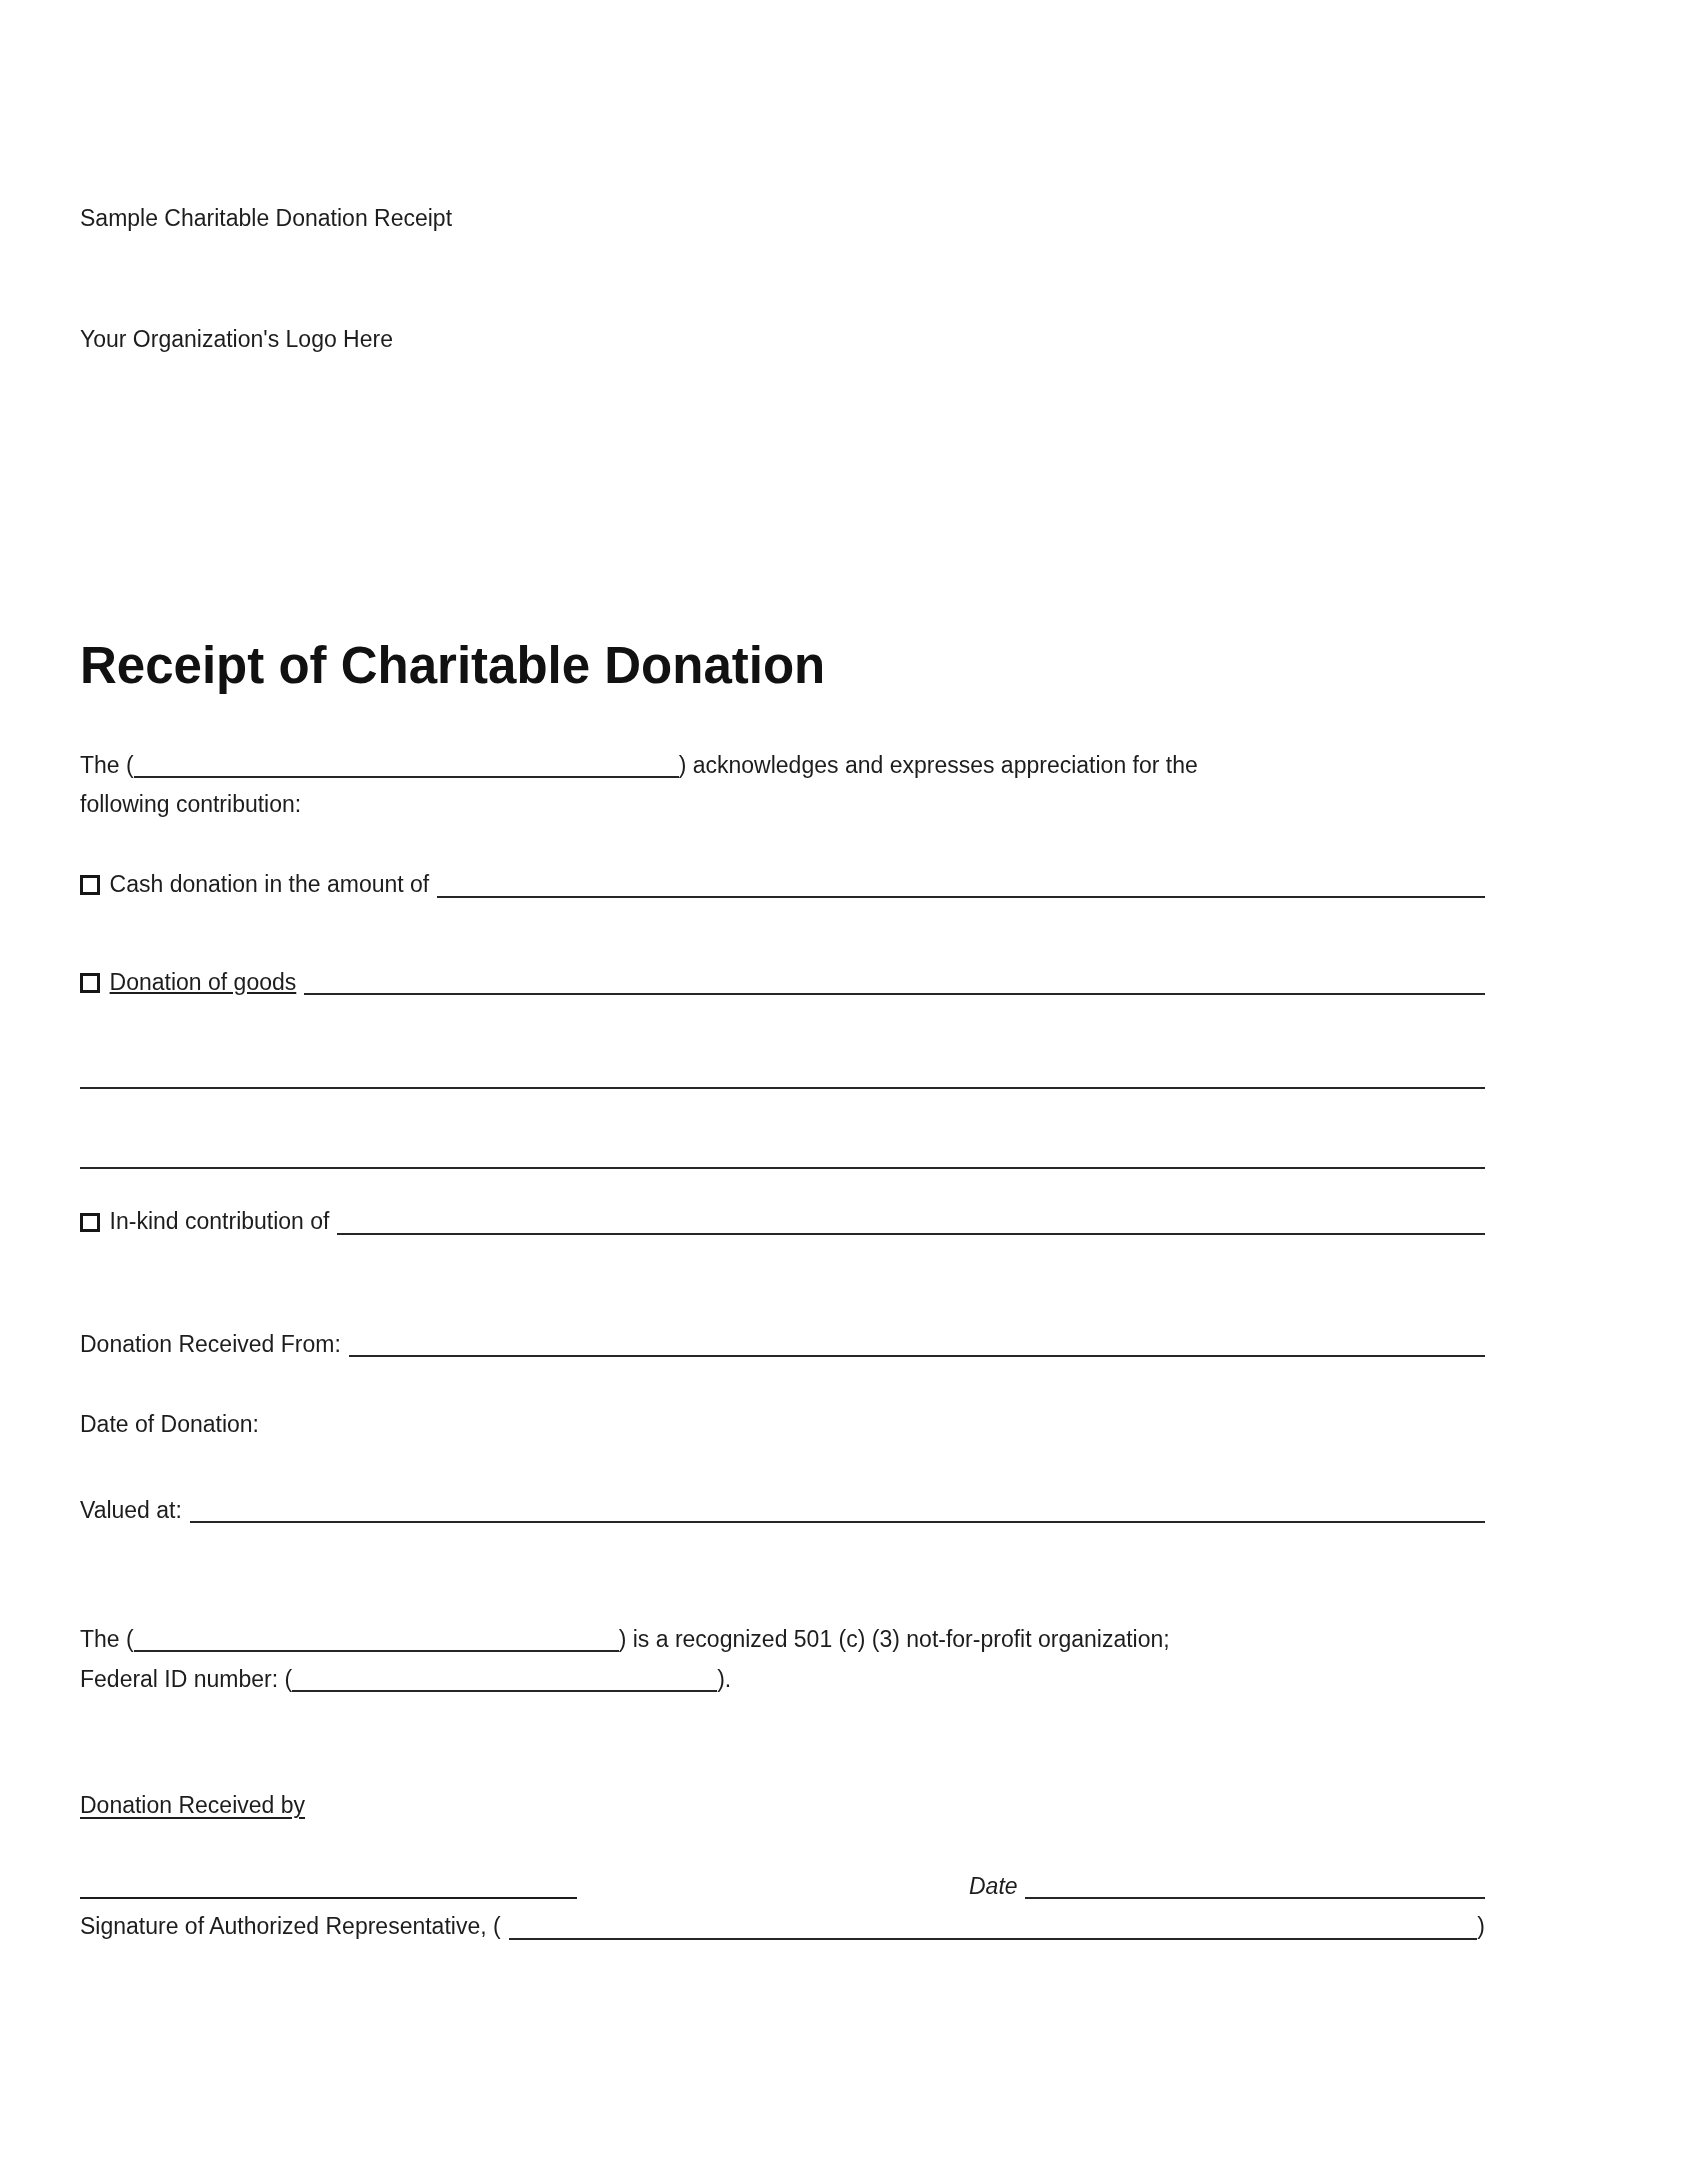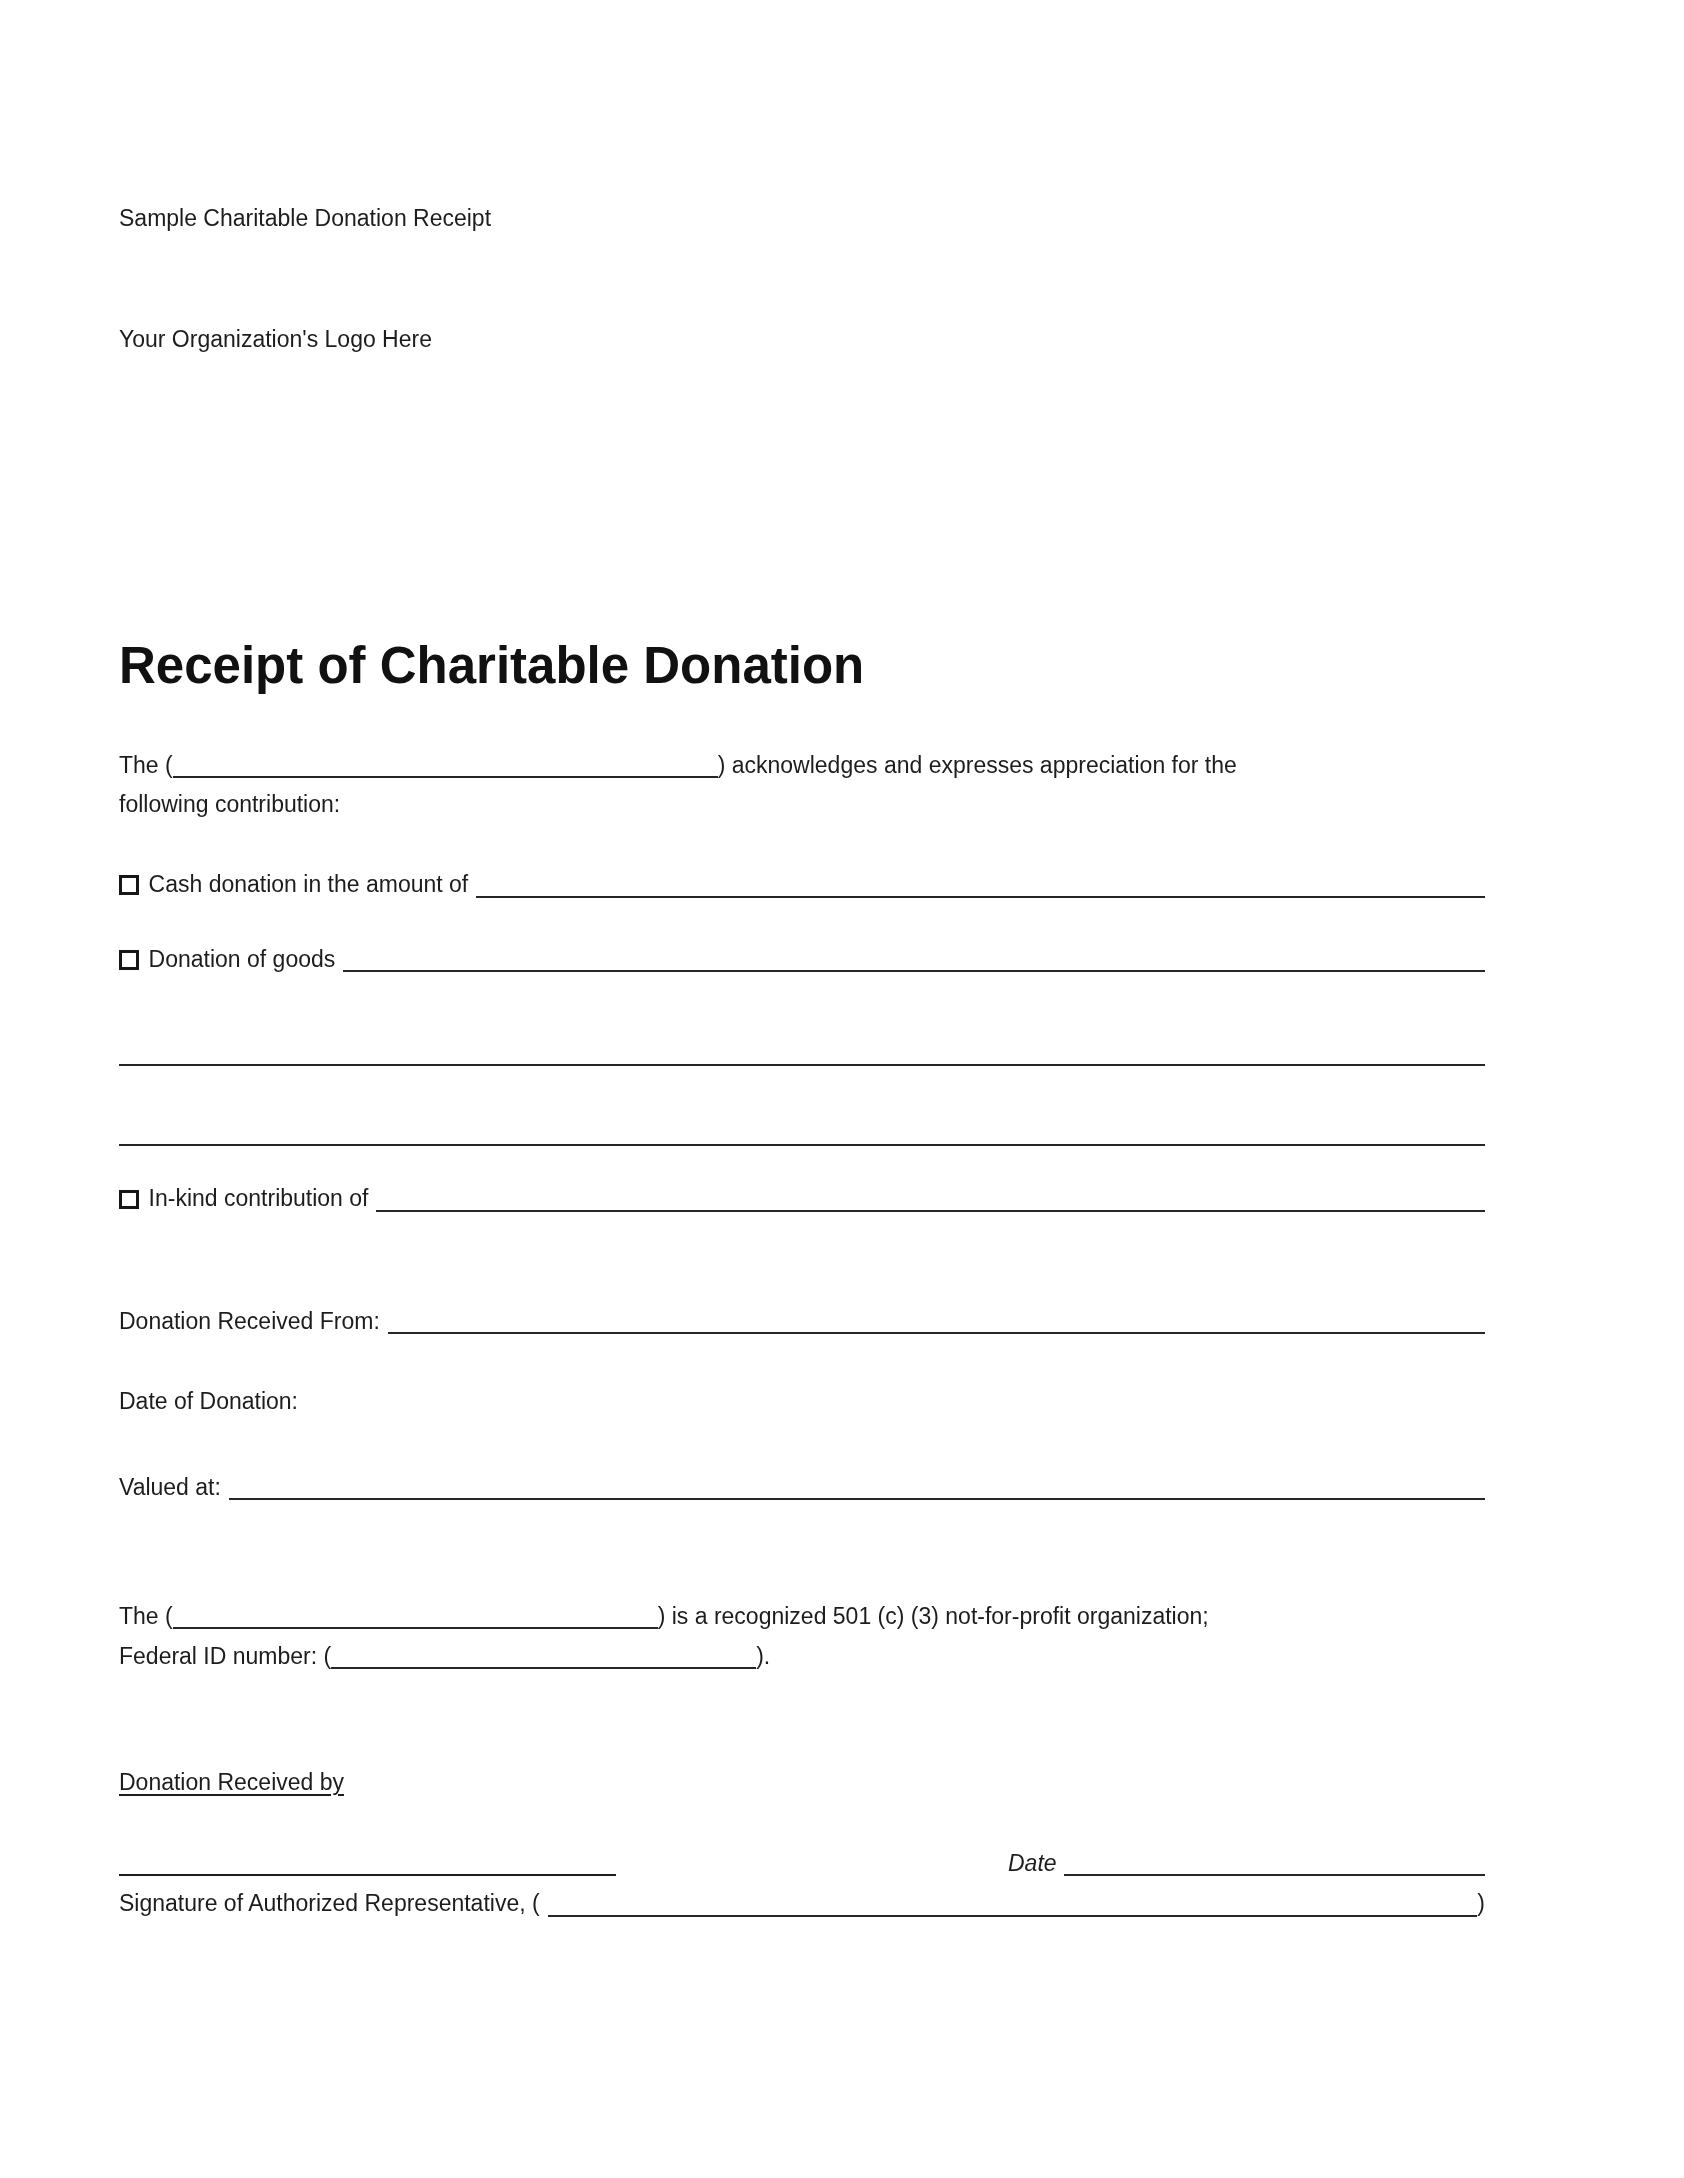--- a/index.html
+++ b/index.html
@@ -6,21 +6,21 @@
   html, body { background: #ffffff; }
   .page {
     position: relative;
     width: 1684px;
     height: 2179px;
     background: #ffffff;
     font-family: "Liberation Sans", "DejaVu Sans", sans-serif;
     color: #1d1d1d;
     font-size: 23px;
     line-height: 31.5px;
-    padding: 203px 199px 0 119px;
+    padding: 203px 199px 0 80px;
     overflow: hidden;
   }
 
   .doc-label { margin-top: 0; }
   .logo-line { margin-top: 89px; }
 
   .title {
     margin-top: 281px;
     text-align: left;
     font-weight: bold;
@@ -55,21 +55,21 @@
     flex: 0 0 auto;
     width: 19.7px;
     height: 19.7px;
     border: 3px solid #161616;
     align-self: center;
     margin: 1px 9.9px 0 0;
     background: #fff;
   }
 
   .row-cash   { margin-top: 45px; justify-content: center; }
-  .row-goods  { margin-top: 43px; }
+  .row-goods  { margin-top: 66px; text-decoration: underline; }
   .full-line  { border-bottom: 2px solid #262626; height: 29.6px; }
   .full1      { margin-top: 61px; }
   .full2      { margin-top: 51px; }
   .row-inkind { margin-top: 37px; }
 
   .f-from   { margin-top: 91px; }
   .f-date   { margin-top: 49px; flex-direction: column; }
   .f-valued { margin-top: 49px; }
 
   .legal { margin-top: 93px; line-height: 40px; }

